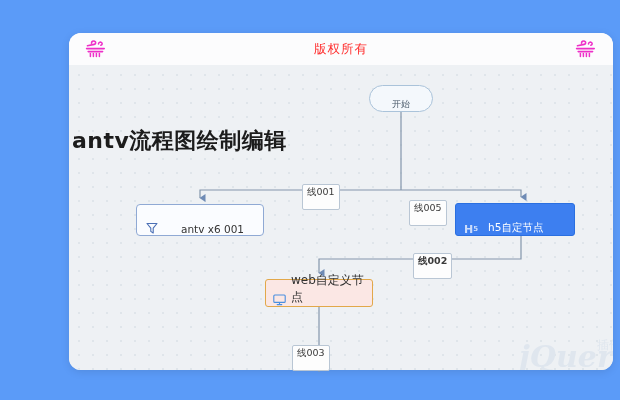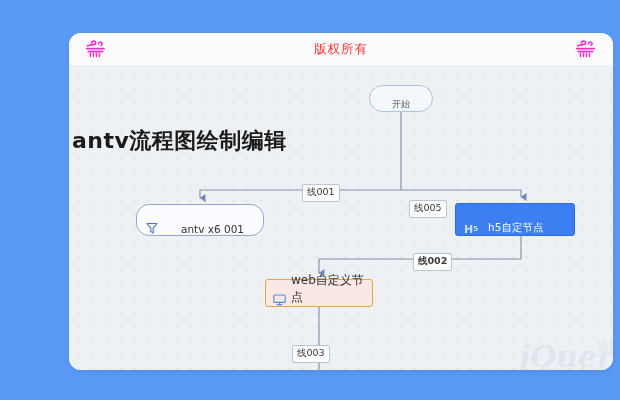--- a/index.html
+++ b/index.html
@@ -121,21 +121,21 @@
     font-size: 9px;
     color: #4a5a6a;
   }
 
   #node-antv {
     left: 136px;
     top: 204px;
     width: 128px;
     height: 32px;
     border: 1px solid #8fa9d4;
-    border-radius: 13px;
+    border-radius: 4px;
     background: #fafcff;
     padding: 0 8px;
     font-size: 10.5px;
     color: #333;
   }
   #node-antv .node-label { margin-left: 22px; }
 
   #node-h5 {
     left: 455px;
     top: 203px;
@@ -177,21 +177,21 @@
 
   
   .edge-label {
     position: absolute;
     z-index: 6;
     background: #fdfdfd;
     border: 1px solid #b9c6d4;
     border-radius: 2px;
     font-size: 9.5px;
     color: #3a3a3a;
-    padding: 1px 4px 4px 4px;
+    padding: 1px 4px 12px 4px;
     font-family: "DejaVu Sans", sans-serif;
     white-space: nowrap;
     line-height: 11px;
   }
   #label-001 { left: 302px; top: 184px; }
   #label-005 { left: 409px; top: 200px; text-align: center; }
   #label-002 { left: 413px; top: 253px; font-weight: bold; }
   #label-003 { left: 292px; top: 345px; }
 </style>
 </head>

